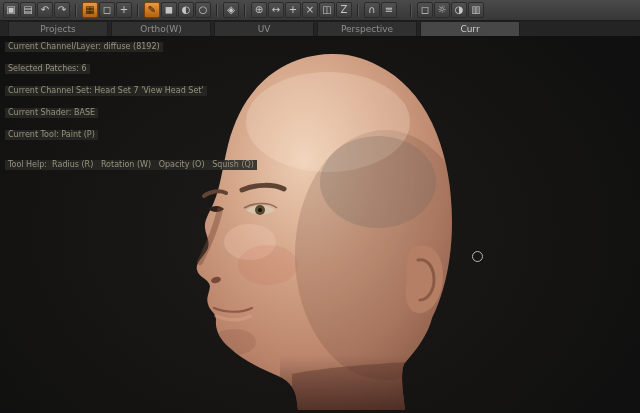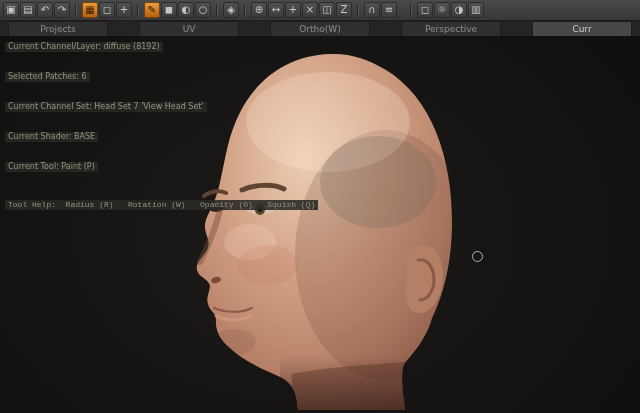--- a/index.html
+++ b/index.html
@@ -25,43 +25,43 @@
     cursor:pointer;
   }
   .tb-icon.accent {
     background:linear-gradient(#eb9a3e,#b16110);
     color:#2b1500; border-color:#7a4208;
   }
 
   
   .tabbar {
     height:16px; background:#242424; display:flex; align-items:flex-end;
-    padding-left:8px; border-bottom:1px solid #101010; box-sizing:border-box;gap:28px;
+    padding-left:8px; border-bottom:1px solid #101010; box-sizing:border-box;
   }
   .tab {
     width:100px; height:15px; line-height:15px; margin-right:3px;
     text-align:center; font-size:9px; color:#8d8d8d; background:#303030;
     border:1px solid #1d1d1d; border-bottom:none; box-sizing:border-box;
     white-space:nowrap; overflow:hidden; cursor:pointer;
   }
   .tab.active { background:#474747; color:#cccccc; }
 
   
   .canvas {
     position:relative; width:640px; height:376px;
     background:radial-gradient(ellipse 430px 330px at 46% 52%, #1d1b19 0%, #151413 58%, #0f0f0f 100%);
     overflow:hidden;
   }
 
-  .hud { position:absolute; top:5px; left:5px; display:flex; flex-direction:column; gap:20px; align-items:flex-start; z-index:3;text-align:right; }
+  .hud { position:absolute; top:5px; left:5px; display:flex; flex-direction:column; gap:12px; align-items:flex-start; z-index:3;text-align:right; }
   .hud-line {
     font-size:8px; line-height:10px; padding:0 3px;
     color:#97937e; background:rgba(40,40,36,0.88); white-space:pre;
   }
-  .hud-line.tool-help { margin-top:8px;font-family:Liberation Mono, monospace; }
+  .hud-line.tool-help { margin-top:8px; }
 
   .brush-cursor {
     position:absolute; left:472px; top:214px; width:9px; height:9px;
     border:1px solid #b5b5b5; border-radius:50%; z-index:4;
   }
 
   .head-wrap { position:absolute; left:180px; top:13px; width:290px; height:360px; z-index:1; }
 </style>
 </head>
 <body>
@@ -117,22 +117,22 @@
     <div class="tb-group">
       <span class="tb-icon">◻</span>
       <span class="tb-icon">☼</span>
       <span class="tb-icon">◑</span>
       <span class="tb-icon">▥</span>
     </div>
   </div>
 
   <div class="tabbar">
     <div class="tab">Projects</div>
+    <div class="tab">Ortho(W)</div>
     <div class="tab">UV</div>
-    <div class="tab">Ortho(W)</div>
     <div class="tab">Perspective</div>
     <div class="tab active">Curr</div>
   </div>
 
   <div class="canvas">
 
     <div class="hud">
       <span class="hud-line">Current Channel/Layer: diffuse (8192)</span>
       <span class="hud-line">Selected Patches: 6</span>
       <span class="hud-line">Current Channel Set: Head Set 7 'View Head Set'</span>

